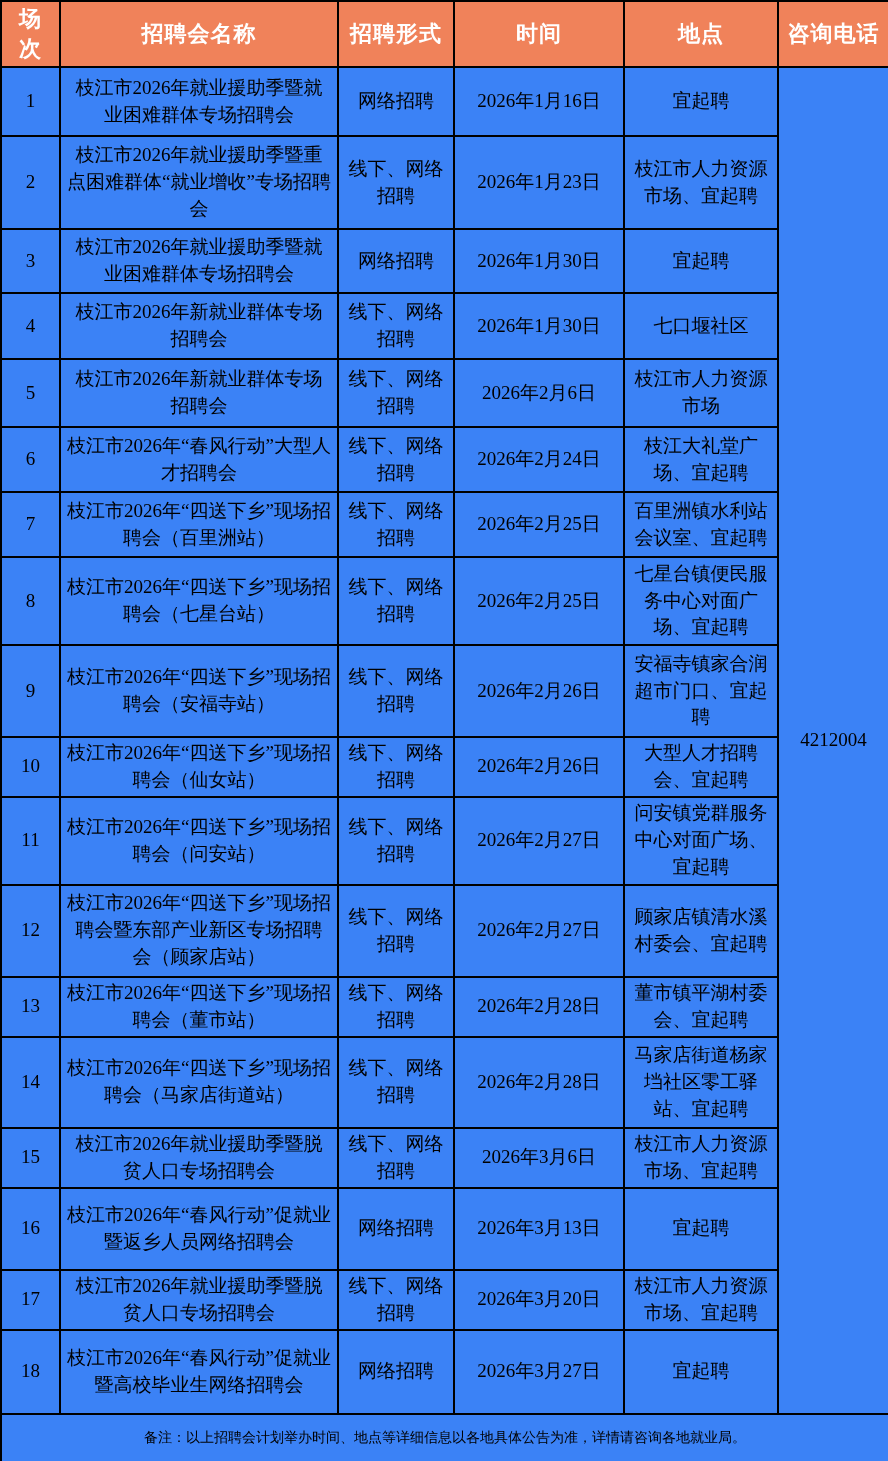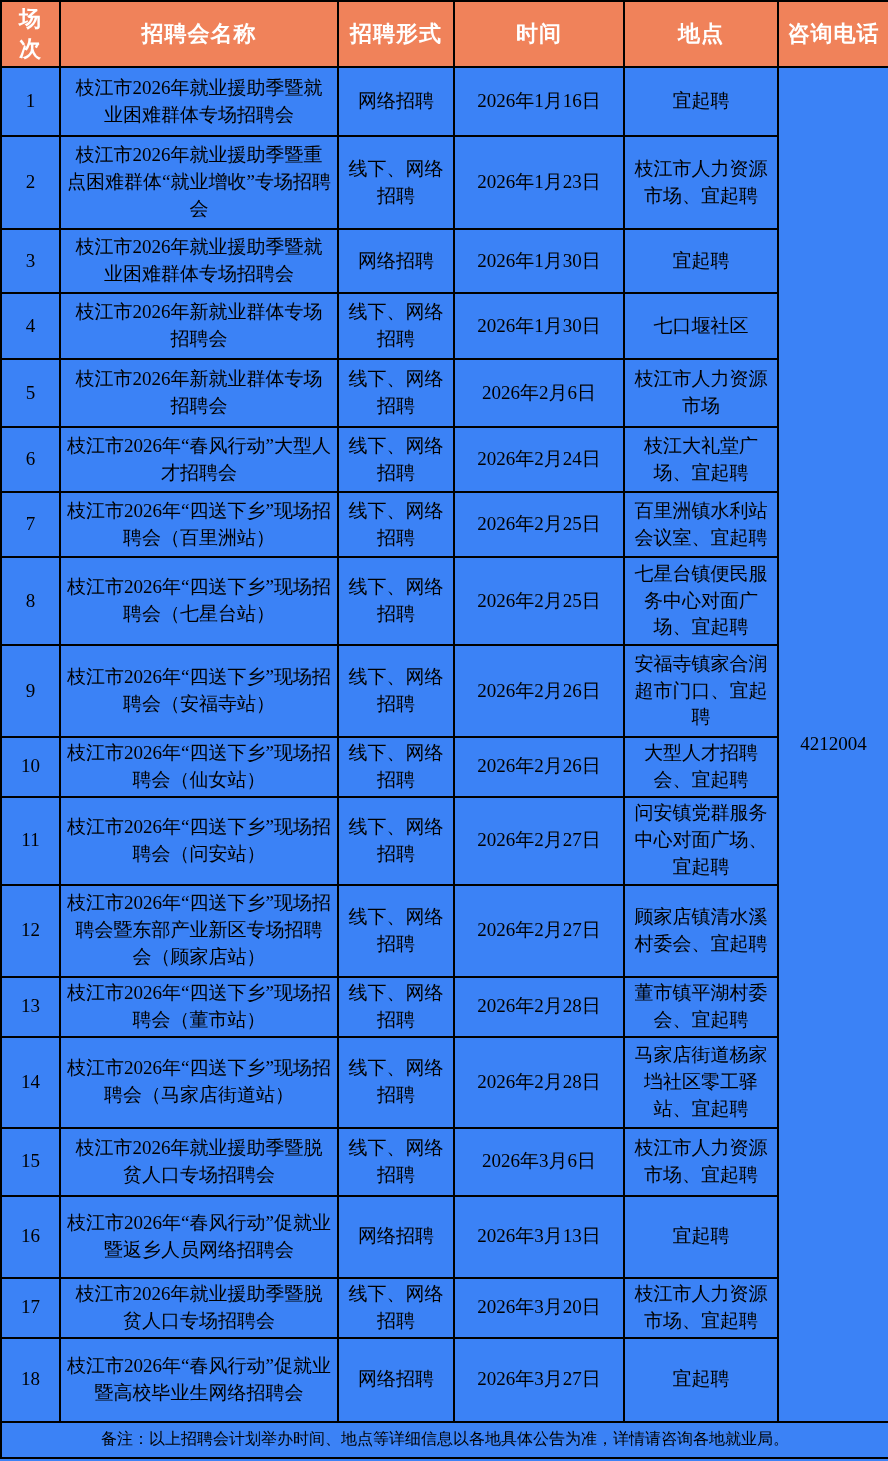--- a/index.html
+++ b/index.html
@@ -50,27 +50,27 @@
   #rows tr:nth-child(5)  { height: 68px; }
   #rows tr:nth-child(6)  { height: 65px; }
   #rows tr:nth-child(7)  { height: 65px; }
   #rows tr:nth-child(8)  { height: 88px; }
   #rows tr:nth-child(9)  { height: 92px; }
   #rows tr:nth-child(10) { height: 52px; }
   #rows tr:nth-child(11) { height: 88px; }
   #rows tr:nth-child(12) { height: 92px; }
   #rows tr:nth-child(13) { height: 52px; }
   #rows tr:nth-child(14) { height: 91px; }
-  #rows tr:nth-child(15) { height: 68px; }
+  #rows tr:nth-child(15) { height: 60px; }
   #rows tr:nth-child(16) { height: 82px; margin-left: 16px; }
   #rows tr:nth-child(17) { height: 54px; }
   #rows tr:nth-child(18) { height: 84px; }
   tr.note-row td {
-    height: 36px;
-    font-size: 16px;
+    height: 48px;
+    font-size: 14px;
     text-align: center;
     padding: 4px 10px;
   }
 </style>
 </head>
 <body>
 
 <div class="page">
   <table class="schedule">
     <colgroup>

